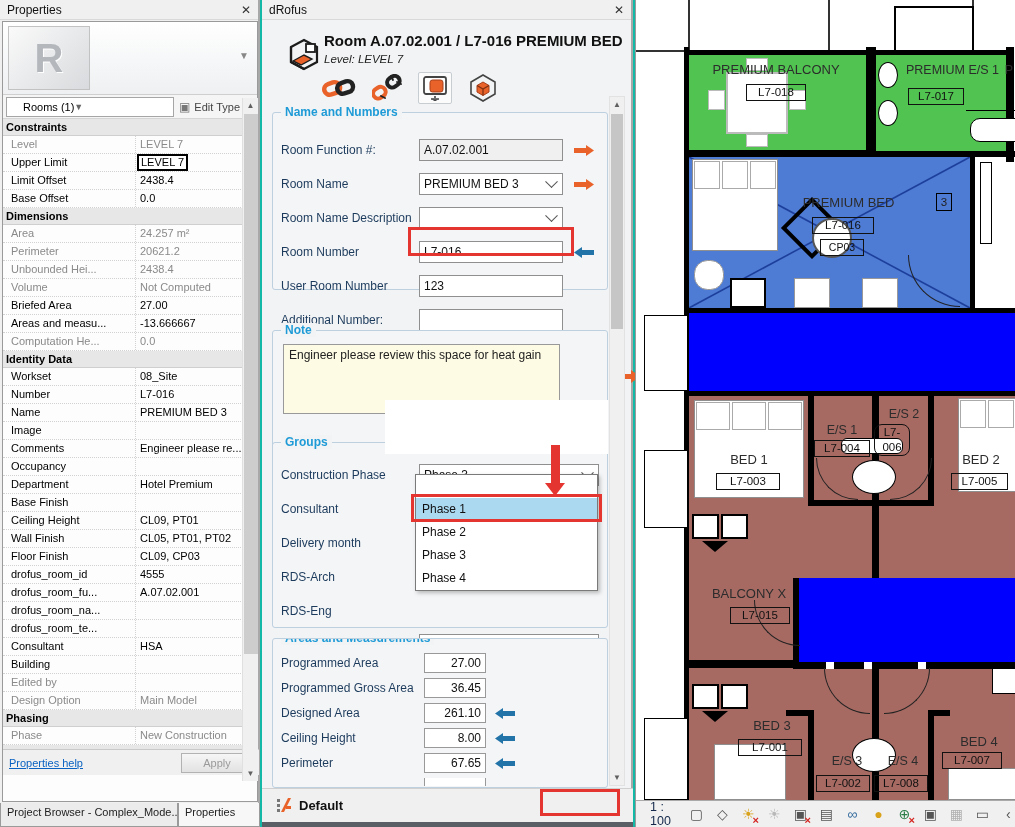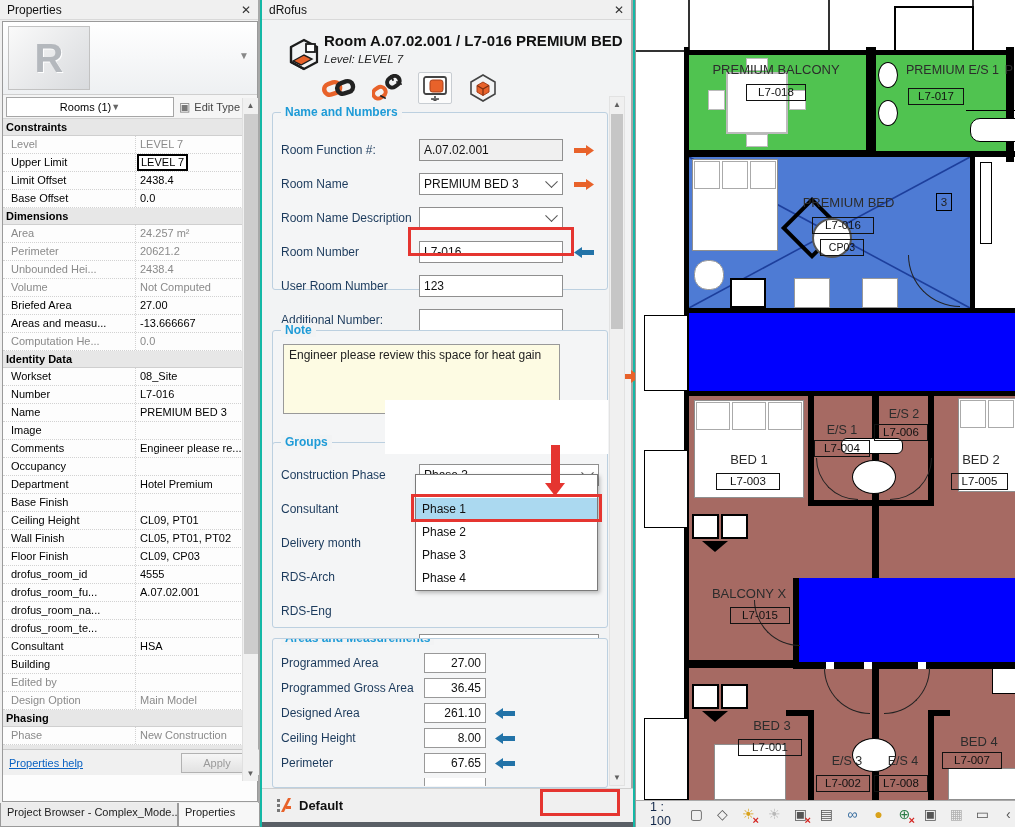--- a/index.html
+++ b/index.html
@@ -19,21 +19,21 @@
   #props{position:absolute; left:0; top:0; width:260px; height:827px; background:#f0f0f0;
     border-right:2px solid #a8a8a8; font-size:11px;}
   #pbody{position:absolute; left:2px; top:21px; width:256px; height:781px; border:1px solid #9a9a9a; background:#fdfdfd;}
   #ppreview{position:relative; height:73px; background:linear-gradient(#ffffff,#eef0f2); border-bottom:1px solid #cfcfcf;}
   #rlogo{position:absolute; left:5px; top:4px; width:82px; height:64px; border:1px solid #c2c2c2;
     background:linear-gradient(135deg,#fafafa,#d8dadd); display:flex; align-items:center; justify-content:center;
     font-size:40px; font-weight:bold; color:#b4b8bd; text-shadow:1px 1px 0 #fff;}
   #pprevarrow{position:absolute; right:8px; top:28px; color:#888; font-size:10px;}
   #pselrow{display:flex; height:24px; align-items:center; padding:1px 3px; gap:5px; background:#f5f5f5; border-bottom:1px solid #d5d5d5;}
   #ptype{flex:0 0 168px; height:20px; border:1px solid #a6a6a6; background:#fff; display:flex;
-    align-items:center; justify-content:center; padding:0 5px;}
+    align-items:center; justify-content:flex-start; padding:0 16px;}
   #ptype .ca{color:#666; font-size:9px;}
   #edittype{display:flex; align-items:center; gap:4px; color:#444;}
   #edittype .eticon{color:#777; font-size:12px;}
   #prop-rows{overflow:hidden; height:649px;}
   .prow{display:flex; height:18px; line-height:17px; border-bottom:1px dotted #d2d2d2; background:#fdfdfd; position:relative;}
   .prow.phead{height:17px; background:#e7e7e7; font-weight:bold; border-bottom:1px solid #cfcfcf; padding-left:3px;}
   .phlabel{flex:1;}
   .chev{width:18px; color:#555; transform:rotate(-90deg); font-size:10px; text-align:center;}
   .plabel{width:133px; padding-left:8px; border-right:1px dotted #d2d2d2; overflow:hidden; white-space:nowrap;}
   .pval{flex:1; padding-left:4px; overflow:hidden; white-space:nowrap;}
@@ -668,21 +668,21 @@
       <div class="furnb" style="left:56px;top:514px;width:27px;height:25px;"></div>
       <div class="furnb" style="left:85px;top:514px;width:27px;height:25px;"></div>
       <div class="tri" style="left:66px;top:541px;"></div>
       <div class="furnb" style="left:8px;top:450px;width:44px;height:78px;border-width:1.5px;"></div>
 
       <div class="rname" style="left:80px;top:452px;width:66px;">BED 1</div>
       <div class="tag" style="left:80px;top:473px;width:64px;">L7-003</div>
       <div class="rname sm" style="left:176px;top:423px;width:60px;">E/S 1</div>
       <div class="tag" style="left:178px;top:440px;width:56px;">L7-004</div>
       <div class="rname sm" style="left:240px;top:407px;width:56px;">E/S 2</div>
-      <div class="tag" style="left:238px;top:424px;width:54px;">L7-006</div>
+      <div class="tag" style="left:238px;top:424px;width:36px;border-radius:8px;">L7-006</div>
       <div class="rname" style="left:314px;top:452px;width:62px;">BED 2</div>
       <div class="tag" style="left:315px;top:473px;width:57px;">L7-005</div>
 
       <div class="rname" style="left:62px;top:586px;width:102px;">BALCONY X</div>
       <div class="tag" style="left:94px;top:607px;width:60px;">L7-015</div>
       <div class="arc" style="left:118px;top:600px;width:46px;height:46px;"></div>
       <div class="pl" style="left:162px;top:578px;width:218px;height:84px;background:var(--cblue);"></div>
       <div class="wall" style="left:157px;top:578px;width:6px;height:91px;"></div>
       <div class="wall" style="left:157px;top:662px;width:223px;height:7px;"></div>
       <div class="pl" style="left:190px;top:662px;width:8px;height:7px;background:#fff;"></div>

